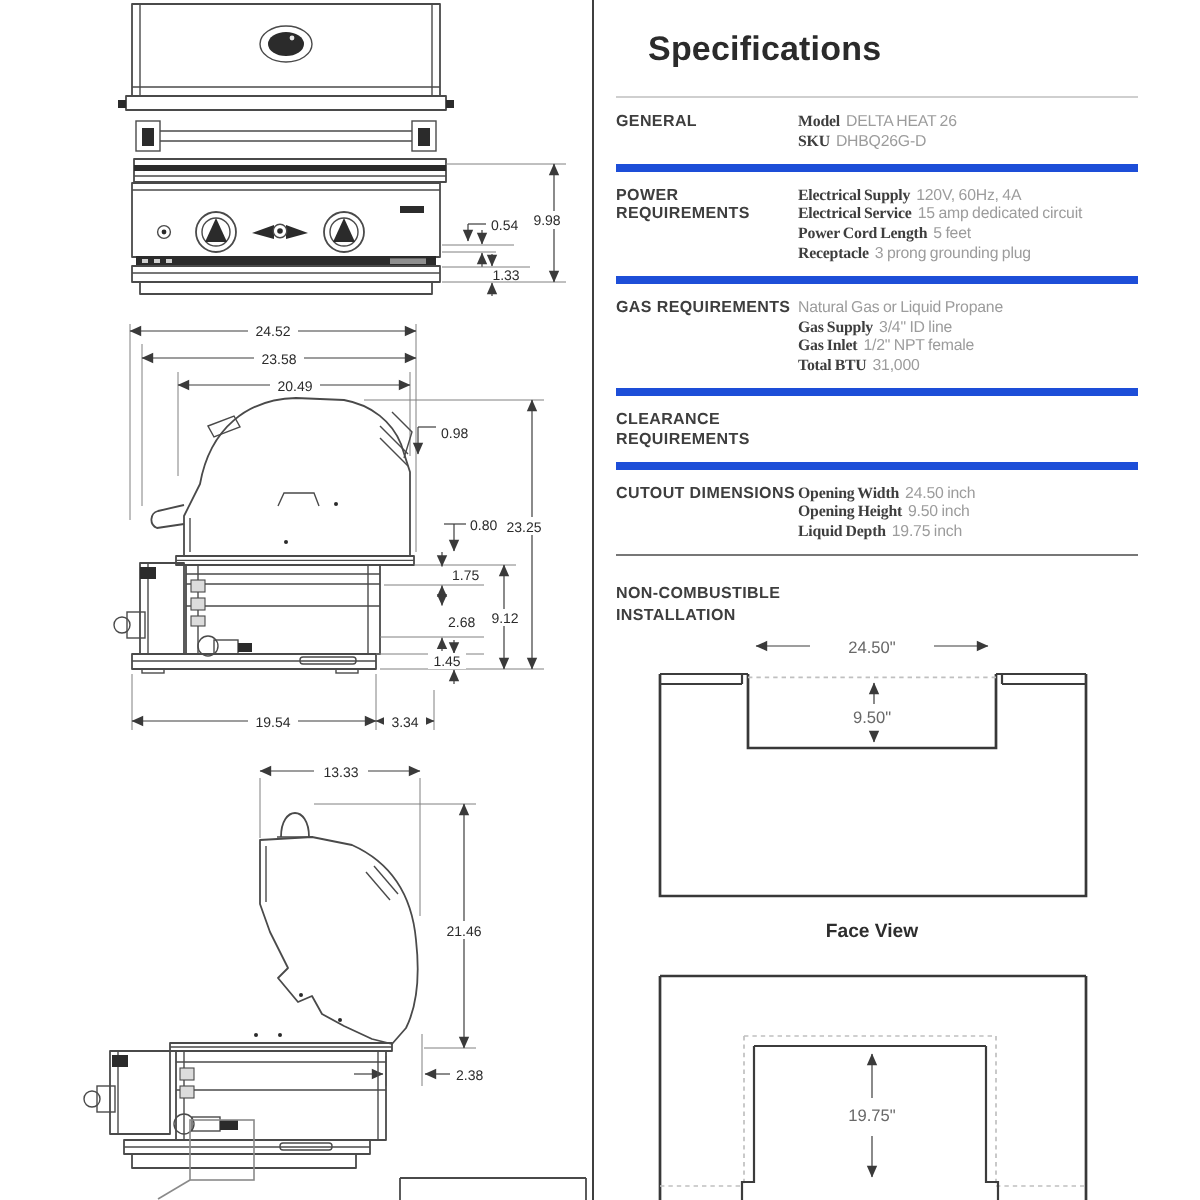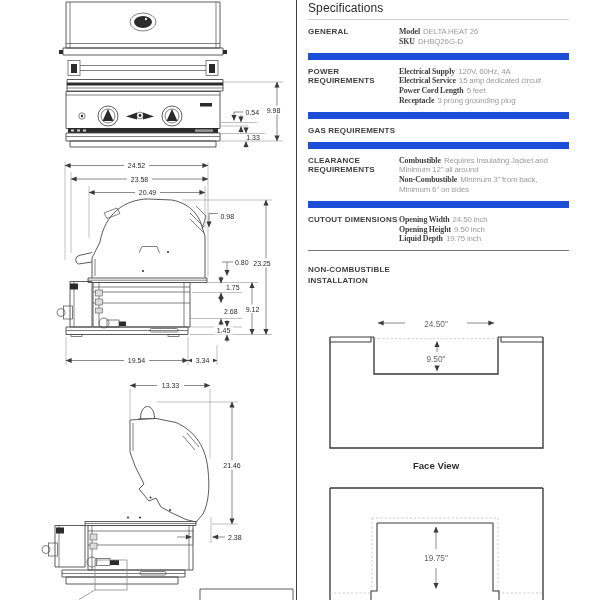--- a/index.html
+++ b/index.html
@@ -1,23 +1,23 @@
 <!DOCTYPE html>
 <html><head>
 <meta charset="utf-8">
 <style>
   html,body{margin:0;padding:0;}
   body{width:600px;height:600px;background:#fff;overflow:hidden;position:relative;
        font-family:"Liberation Sans",sans-serif;}
   svg.blueprint{position:absolute;left:0;top:0;}
   .divider{position:absolute;left:296px;top:0;width:1.4px;height:600px;background:#3f3f3f;}
   .specs{position:absolute;left:308px;top:1px;width:261px;}
-  .title{font-size:12px;font-weight:400;color:#2b2b2b;margin:0;line-height:15px;letter-spacing:.1px;}
+  .title{font-size:17px;font-weight:700;color:#2b2b2b;margin:16px;line-height:15px;letter-spacing:.1px;}
   .rule{border:none;border-top:1px solid #cfcfcf;margin:3px 0 0 0;}
-  .sec{display:flex;padding:7px 0 6px 0;border-bottom:7px solid #1d4ed8;}
+  .sec{display:flex;padding:7px 0 6px 0;border-bottom:4px solid #1d4ed8;}
   .sec.last{border-bottom:1.6px solid #777;}
   .sec-label{width:91px;flex:0 0 91px;font-size:8px;font-weight:700;color:#3e3e3e;
              line-height:9.8px;letter-spacing:.2px;}
   .sec-vals{flex:1;font-size:7.9px;line-height:9.8px;letter-spacing:-.1px;word-spacing:-.3px;}
   .row .b{font-weight:700;color:#3e3e3e;margin-right:3px;font-family:Liberation Serif, serif;}
   .row .b:empty{margin-right:0;}
   .row .t{color:#9c9c9c;text-align:right;}
   .inst-heading{margin-top:13px;font-size:8px;font-weight:700;color:#3e3e3e;
                 line-height:11px;letter-spacing:.2px;}
   
@@ -325,28 +325,30 @@
     <div class="sec-vals">
       <div class="row"><span class="b">Electrical Supply</span><span class="t">120V, 60Hz, 4A</span></div>
       <div class="row"><span class="b">Electrical Service</span><span class="t">15 amp dedicated circuit</span></div>
       <div class="row"><span class="b">Power Cord Length</span><span class="t">5 feet</span></div>
       <div class="row"><span class="b">Receptacle</span><span class="t">3 prong grounding plug</span></div>
     </div>
   </div>
 
   <div class="sec">
     <div class="sec-label">GAS REQUIREMENTS</div>
+    <div class="sec-vals">
+      <div class="row"><span class="b"></span><span class="t">Natural Gas or Liquid Propane</span></div>
+      <div class="row"><span class="b">Gas Supply</span><span class="t">3/4" ID line</span></div>
+      <div class="row"><span class="b">Gas Inlet</span><span class="t">1/2" NPT female</span></div>
+      <div class="row"><span class="b">Total BTU</span><span class="t">31,000</span></div>
+    </div>
   </div>
 
   <div class="sec">
     <div class="sec-label">CLEARANCE REQUIREMENTS</div>
-    <div class="sec-vals">
-      <div class="row"><span class="b">Combustible</span><span class="t">Requires Insulating Jacket and Minimum 12" all around</span></div>
-      <div class="row"><span class="b">Non-Combustible</span><span class="t">Minimum 3" from back, Minimum 6" on sides</span></div>
-    </div>
   </div>
 
   <div class="sec last">
     <div class="sec-label">CUTOUT DIMENSIONS</div>
     <div class="sec-vals">
       <div class="row"><span class="b">Opening Width</span><span class="t">24.50 inch</span></div>
       <div class="row"><span class="b">Opening Height</span><span class="t">9.50 inch</span></div>
       <div class="row"><span class="b">Liquid Depth</span><span class="t">19.75 inch</span></div>
     </div>
   </div>

